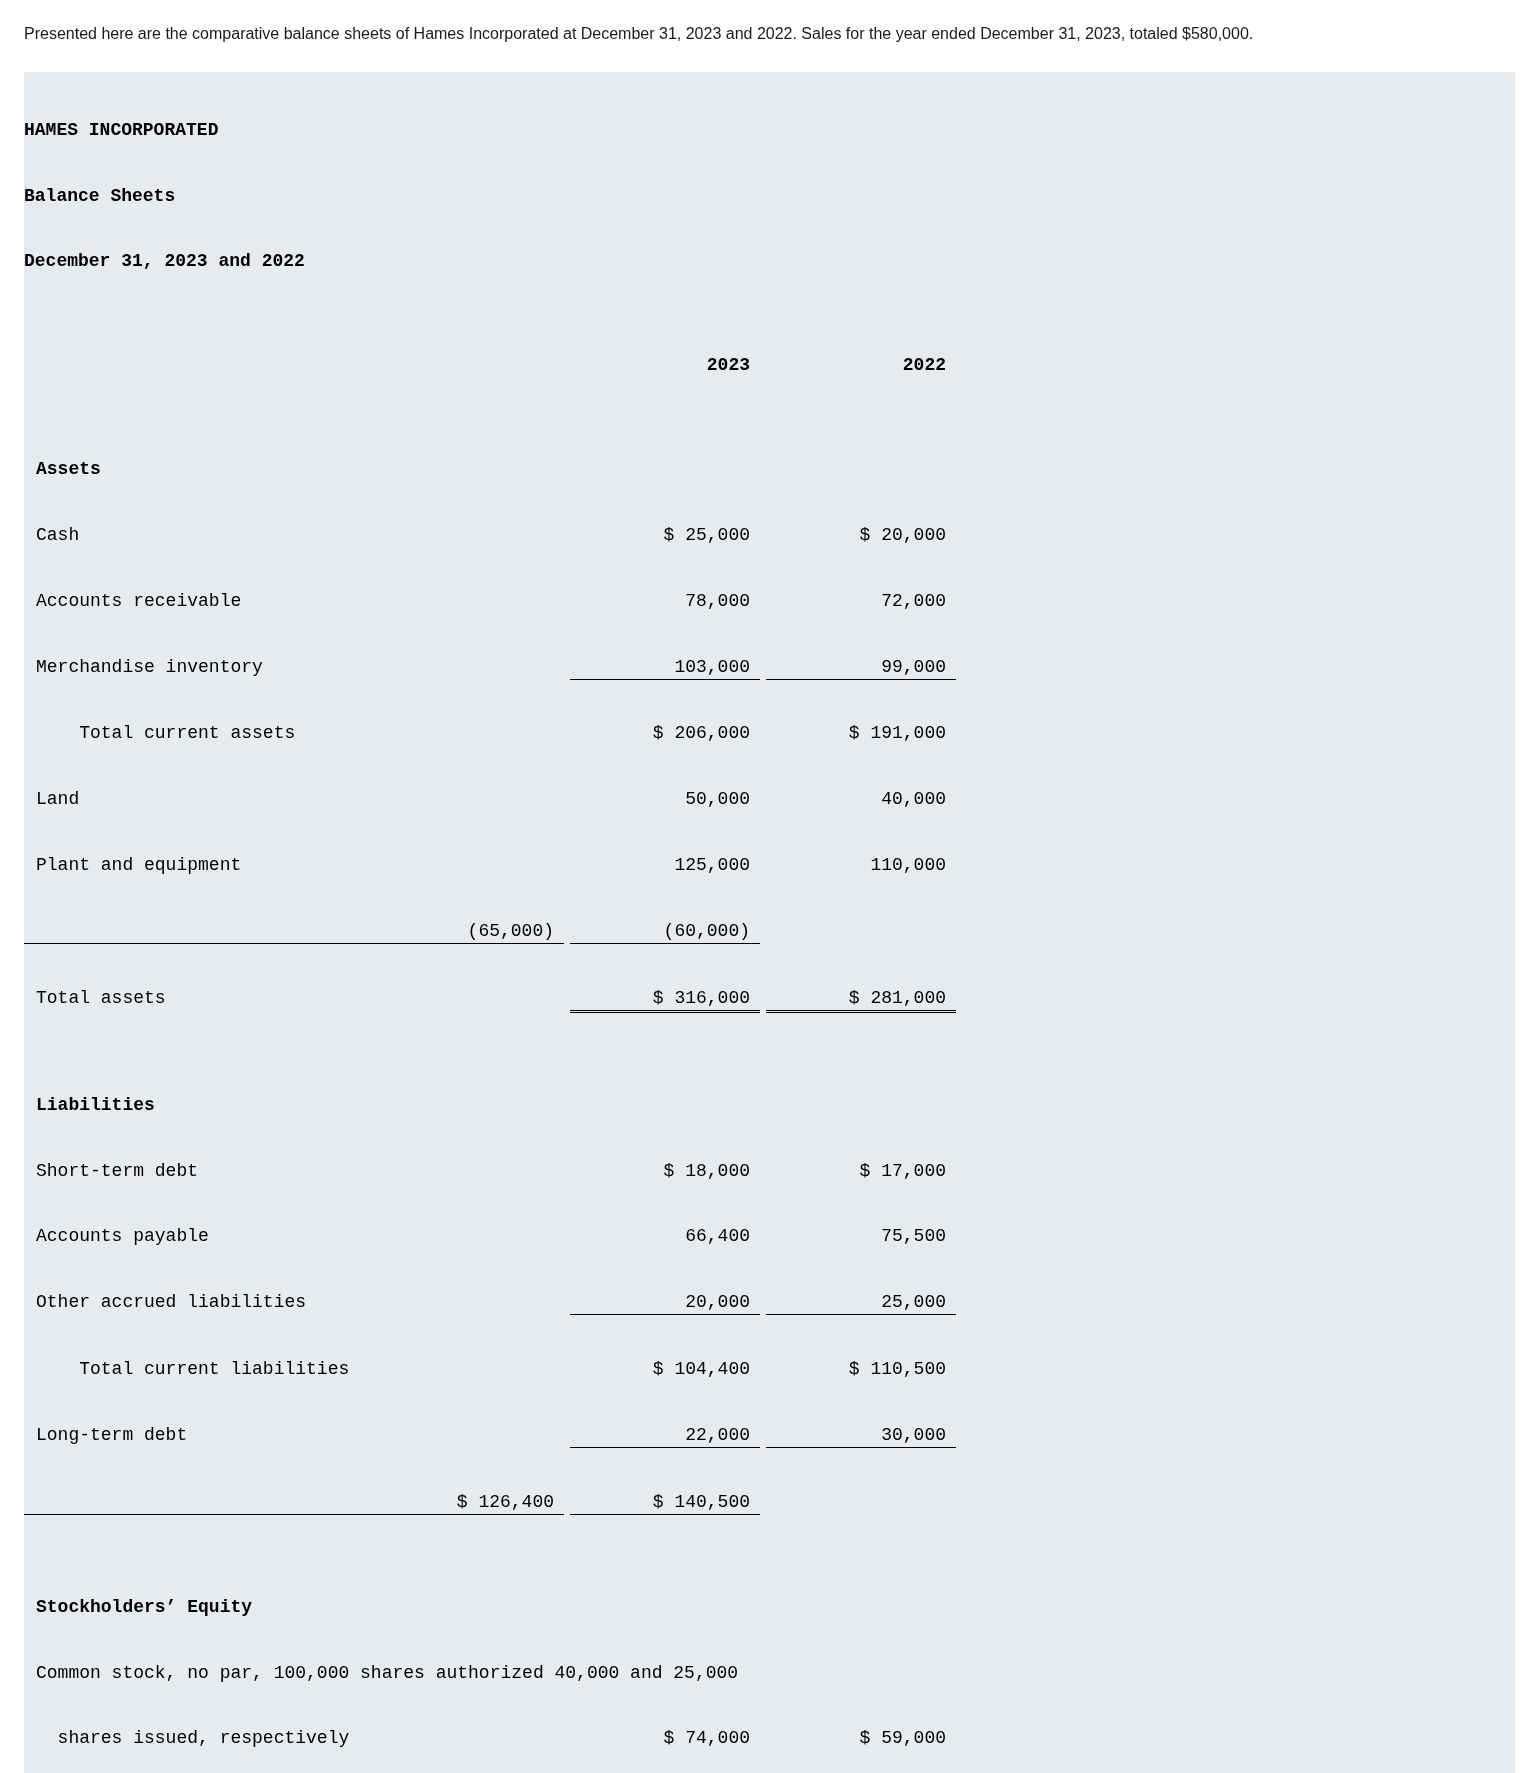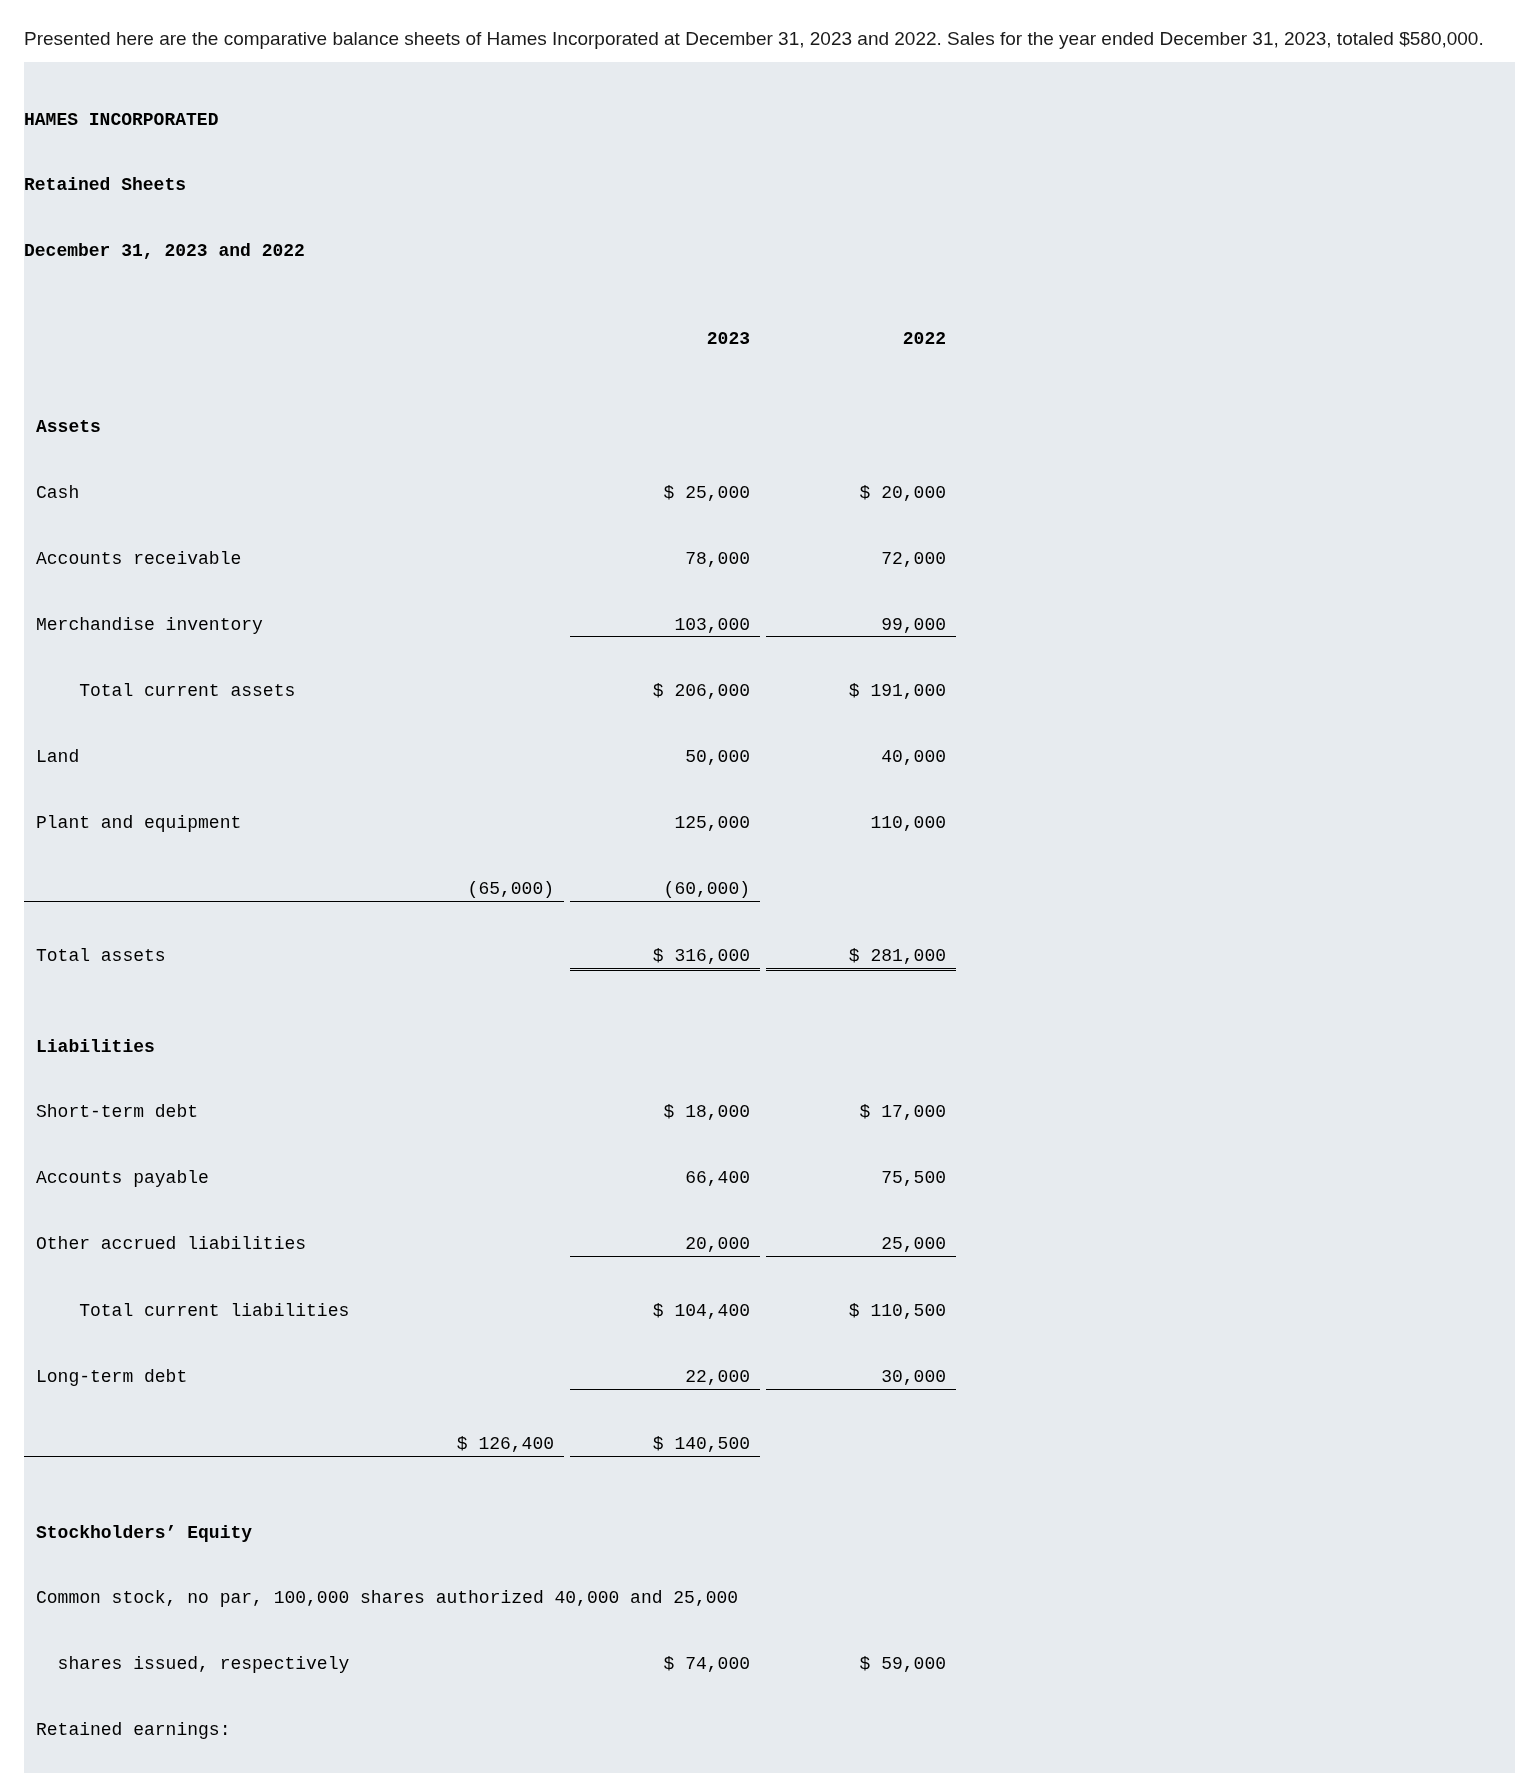--- a/index.html
+++ b/index.html
@@ -12,21 +12,21 @@
   }
   * { box-sizing: border-box; }
   body {
     font-family: Arial, Helvetica, sans-serif;
     font-size: 19px;
     color: var(--text);
     margin: 0;
     padding: 8px 24px 36px 24px;
     line-height: 1.3;
   }
-  .intro { margin-bottom: 10px; font-size:19px; }
+  .intro { margin-bottom: 27px; font-size:16px; }
   .sheet {
     background: var(--strip);
     padding: 4px 0 4px 0;
     margin-bottom: 18px;
   }
   .mono {
     font-family: "Courier New", Courier, monospace;
     font-size: 18px;
     white-space: pre;
     line-height: 1.22;
@@ -35,30 +35,30 @@
   .sheet-header { font-weight: bold; }
   .cols {
     display: grid;
     grid-template-columns: 540px 190px 190px;
     column-gap: 6px;
   }
   .cols > .label { white-space: pre; padding-left: 12px;}
   .cols > .val { text-align: right; padding-right: 10px; }
   .line-bottom { border-bottom: 1px solid var(--ink); }
   .dbl-bottom { border-bottom: 3px double var(--ink); }
-  .b { font-weight: bold; }
+  .b { font-weight: bold; margin-top: 16px; }
 </style>
 </head>
 <body>
 
 <p class="intro">Presented here are the comparative balance sheets of Hames Incorporated at December 31, 2023 and 2022. Sales for the year ended December 31, 2023, totaled $580,000.</p>
 
 <div class="sheet mono">
   <div class="sheet-header">HAMES INCORPORATED</div>
-  <div class="sheet-header">Retained Sheets</div>
+  <div class="sheet-header">Balance Sheets</div>
   <div class="sheet-header">December 31, 2023 and 2022</div>
 
   <div class="cols">
     <div class="label"></div>
     <div class="val b">2023</div>
     <div class="val b">2022</div>
   </div>
 
   <div class="cols"><div class="label b">Assets</div><div class="val"></div><div class="val"></div></div>
   <div class="cols"><div class="label">Cash</div><div class="val">$ 25,000</div><div class="val">$ 20,000</div></div>

